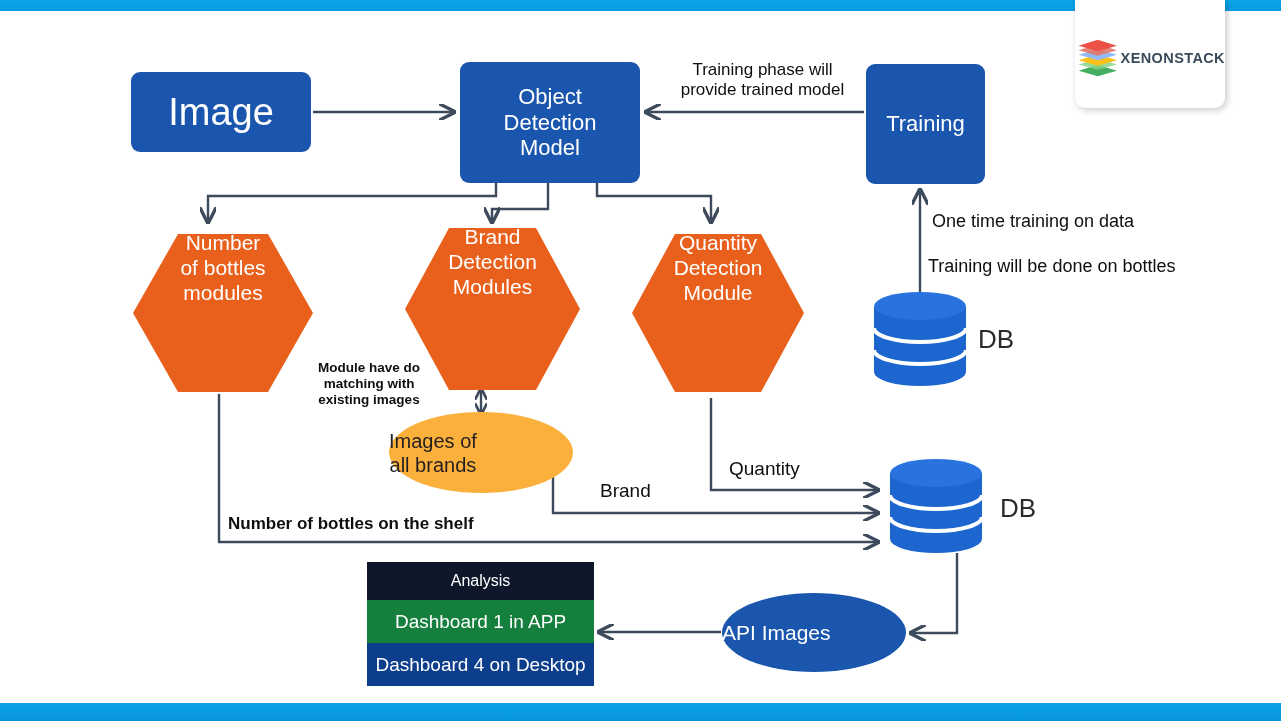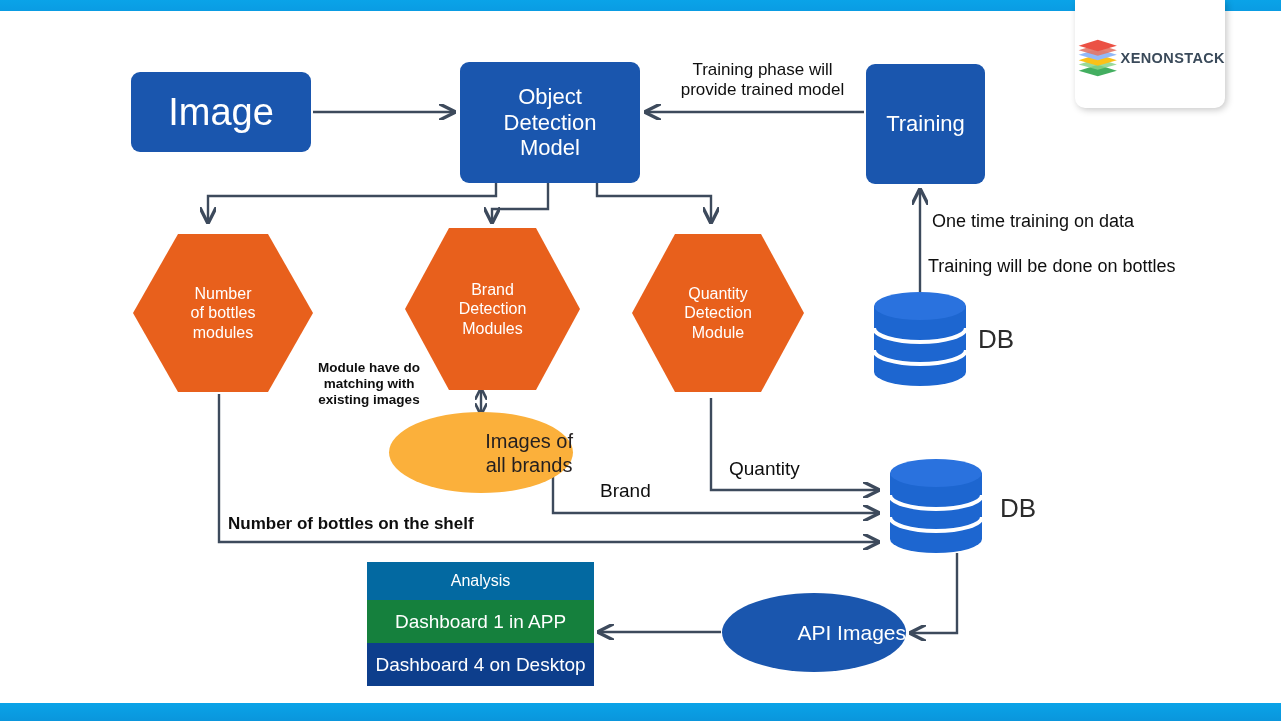--- a/index.html
+++ b/index.html
@@ -76,38 +76,37 @@
     color: #ffffff;
   }
   #node-image { left: 131px; top: 72px; width: 180px; height: 80px; font-size: 38px; }
   #node-odm   { left: 460px; top: 62px; width: 180px; height: 121px; font-size: 22px; line-height: 1.18; }
   #node-training { left: 866px; top: 64px; width: 119px; height: 120px; font-size: 22px; }
   .hex-label {
     position: absolute;
     left: 0; top: 0;
     width: 100%; height: 100%;
     display: flex;
-    align-items: center;
     justify-content: center;
     text-align: center;
     color: #ffffff;
-    font-size: 16px;
+    font-size: 21px;
     line-height: 1.2;
     pointer-events: none;
   }
   #hex-number  { left: 133px; top: 230px; width: 180px; height: 166px; }
   #hex-brand   { left: 405px; top: 224px; width: 175px; height: 170px; }
   #hex-quantity{ left: 632px; top: 230px; width: 172px; height: 166px; }
 
   .ellipse-node {
     position: absolute;
     border-radius: 50%;
     display: flex;
     align-items: center;
-    justify-content: flex-end;
+    justify-content: flex-start;
     text-align: center;
   }
   #ell-images {
     left: 389px; top: 412px; width: 184px; height: 81px;
     background: #FBB03B; color: #231f20; font-size: 20px; line-height: 1.2;
   }
   #ell-api {
     left: 722px; top: 593px; width: 184px; height: 79px;
     background: #1A56AE; color: #ffffff; font-size: 21px;
   }
@@ -142,21 +141,21 @@
     width: 227px;
     height: 124px;
   }
   .an-row {
     display: flex;
     align-items: center;
     justify-content: center;
     color: #ffffff;
     box-sizing: border-box;
   }
-  #an-header { height: 38px; background: #0369a1; font-size: 16px; }
+  #an-header { height: 38px; background: #0f172a; font-size: 16px; }
   #an-row1   { height: 43px; background: #15803d; font-size: 19px; }
   #an-row2   { height: 43px; background: #0D3E8C; font-size: 19px; }
 </style>
 </head>
 <body>
 
 <div id="stage">
 
   <div class="bar" id="bar-top"></div>
   <div class="bar" id="bar-bottom"></div>

